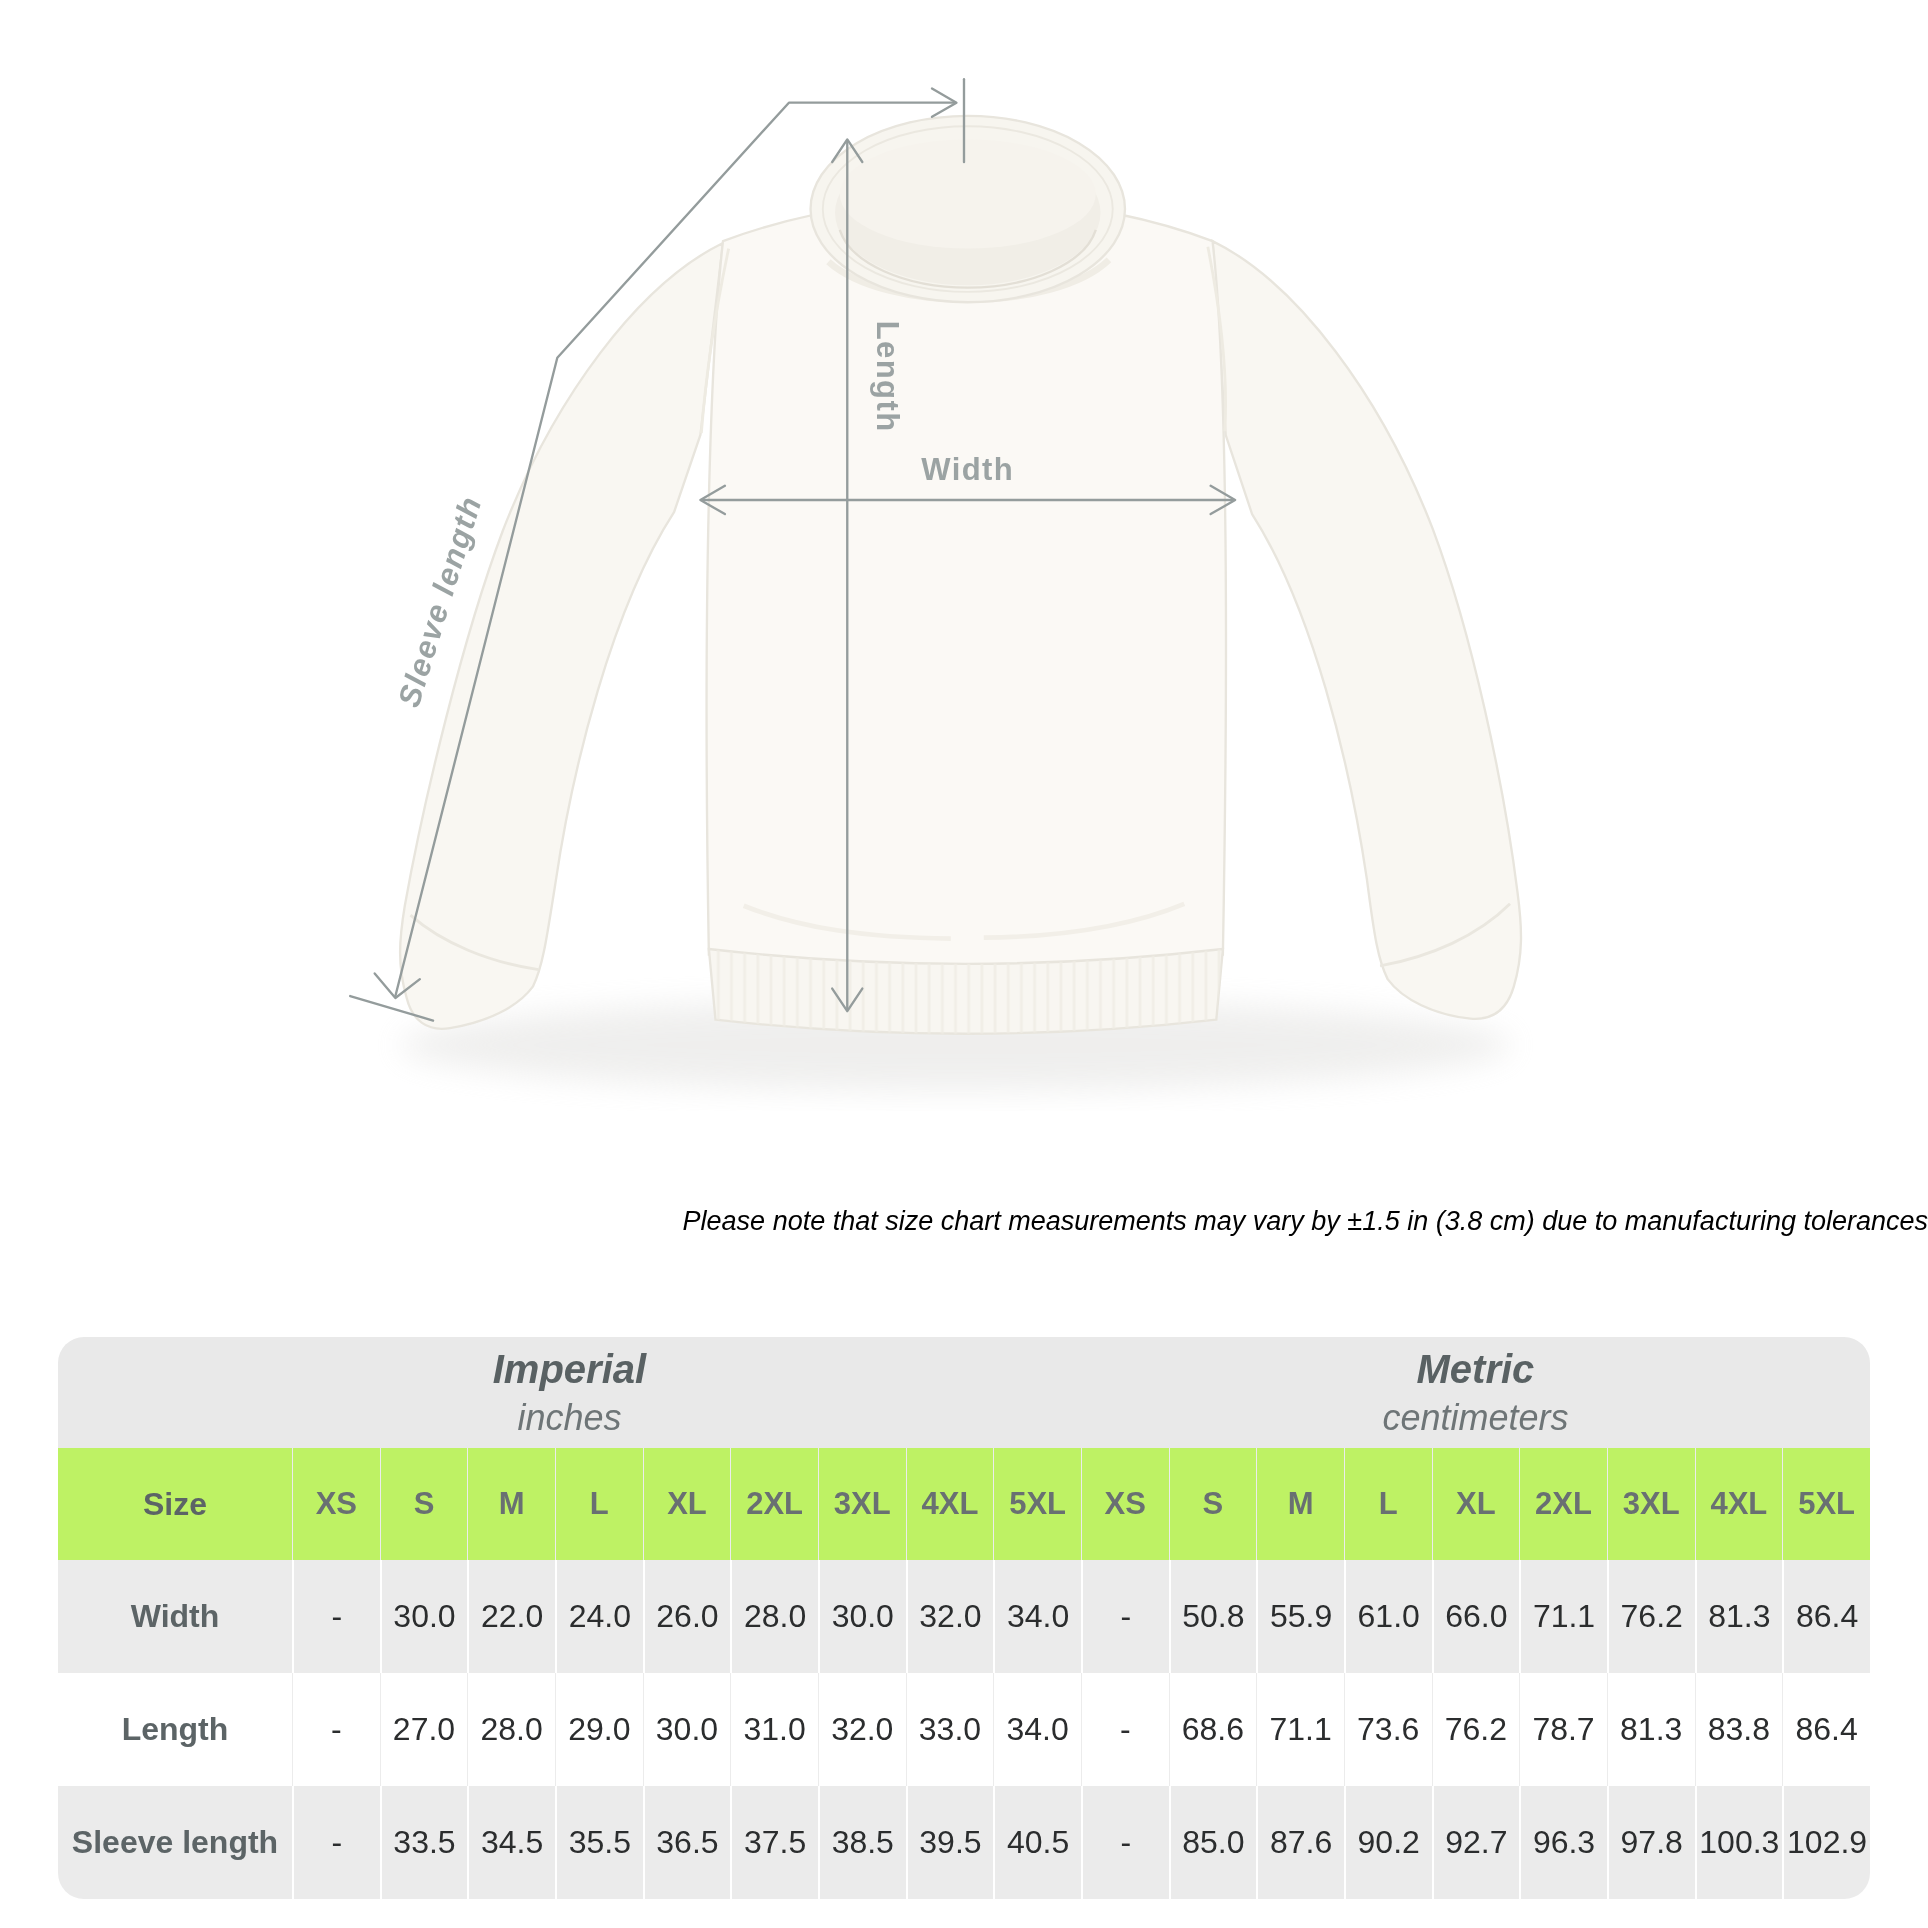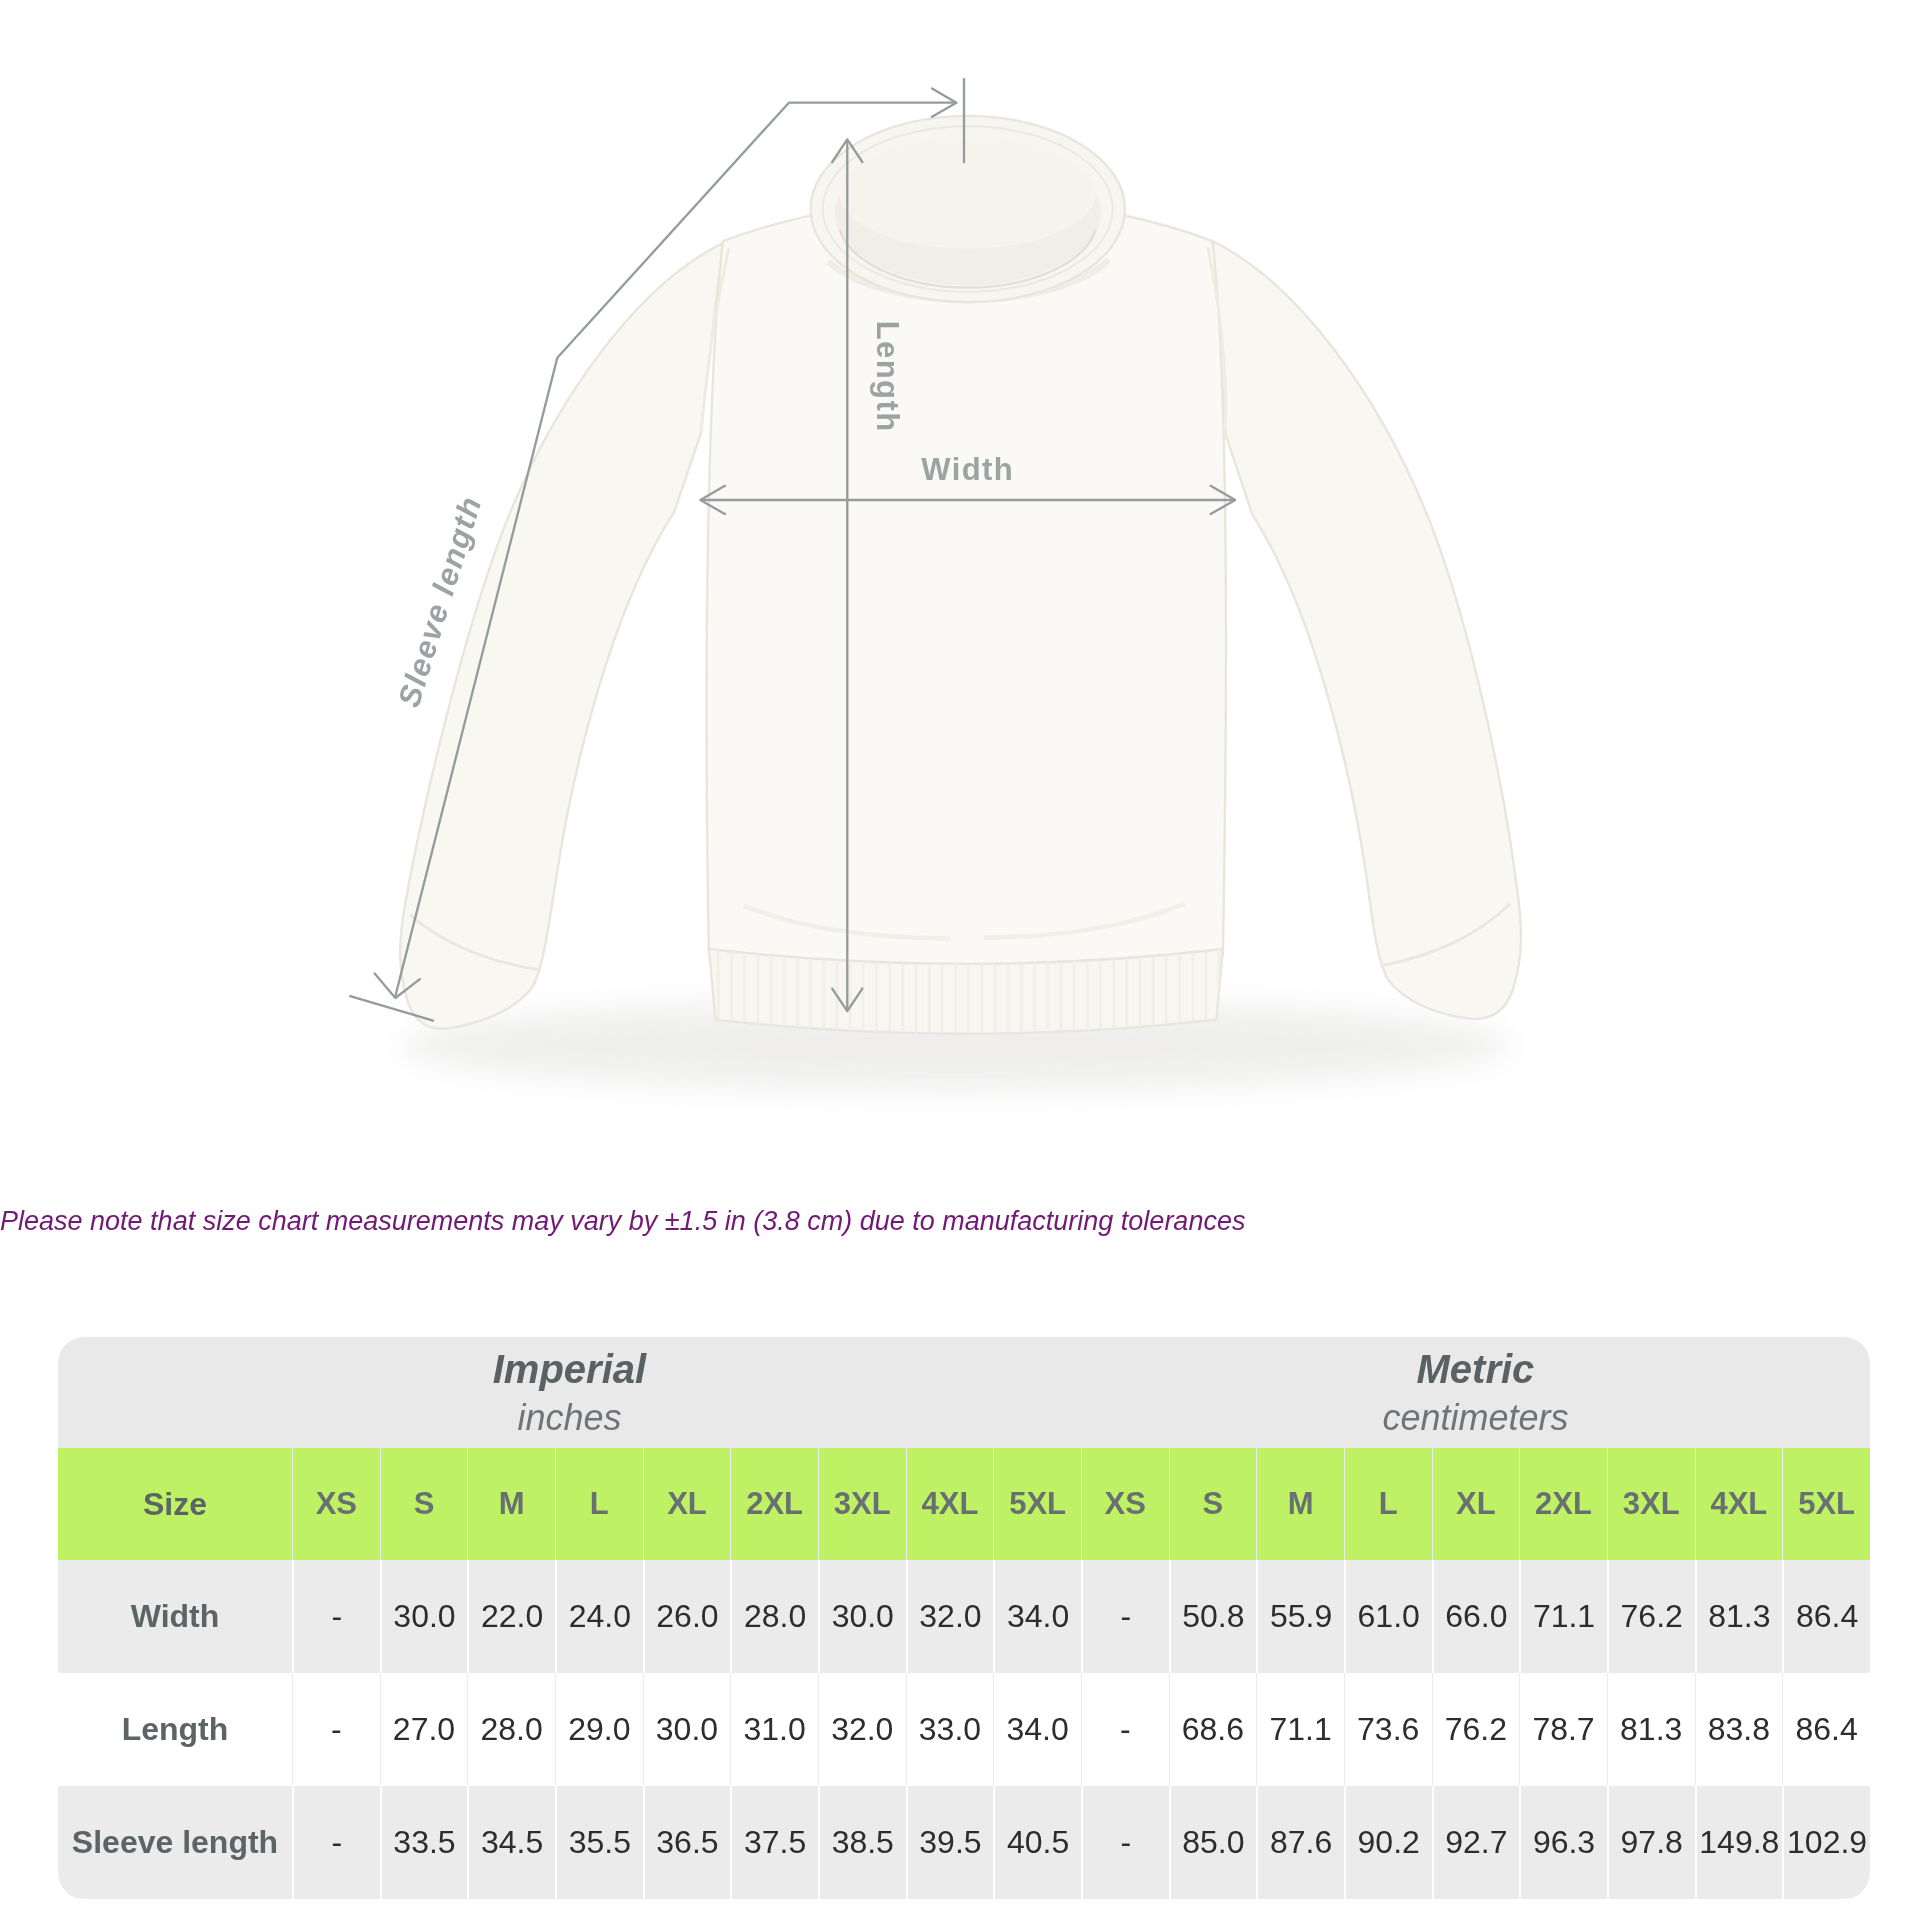--- a/index.html
+++ b/index.html
@@ -9,22 +9,22 @@
   }
   .diagram-svg{position:absolute;top:0;left:0;}
   .svg-lab{font-family:"Liberation Sans",sans-serif;font-size:33px;font-weight:bold;letter-spacing:1.5px;}
   .svg-lab.italic{font-style:italic;}
 
   .title{
     position:absolute;top:1141px;left:0;width:100%;text-align:center;
     font-size:44px;font-weight:bold;color:#262626;letter-spacing:0.5px;
   }
   .note{
-    position:absolute;top:1206px;left:0;width:100%;text-align:left;
-    font-size:27px;font-style:italic;color:#701a75;
+    position:absolute;top:1206px;left:0;width:100%;text-align:right;
+    font-size:27px;font-style:italic;color:#000000;
   }
 
   .table-wrap{position:absolute;left:58px;top:1326px;width:1812px;}
   table.sizes{width:100%;border-collapse:separate;border-spacing:0;table-layout:fixed;margin-top:11px;}
   table.sizes td{text-align:center;vertical-align:middle;padding:0;}
 
   .band-cell{background:#e9e9e9;height:111px;}
   .band-left{border-top-left-radius:26px;}
   .band-right{border-top-right-radius:26px;}
   .unit-title{font-size:40px;font-weight:bold;font-style:italic;color:#596163;line-height:1;}
@@ -239,21 +239,21 @@
             <td class="value-cell">38.5</td>
             <td class="value-cell">39.5</td>
             <td class="value-cell">40.5</td>
             <td class="value-cell">-</td>
             <td class="value-cell">85.0</td>
             <td class="value-cell">87.6</td>
             <td class="value-cell">90.2</td>
             <td class="value-cell">92.7</td>
             <td class="value-cell">96.3</td>
             <td class="value-cell">97.8</td>
-            <td class="value-cell">149.8</td>
+            <td class="value-cell">100.3</td>
             <td class="value-cell">102.9</td>
           </tr>
       </tbody>
     </table>
   </div>
 
 </div>
 
 
 </body></html>

